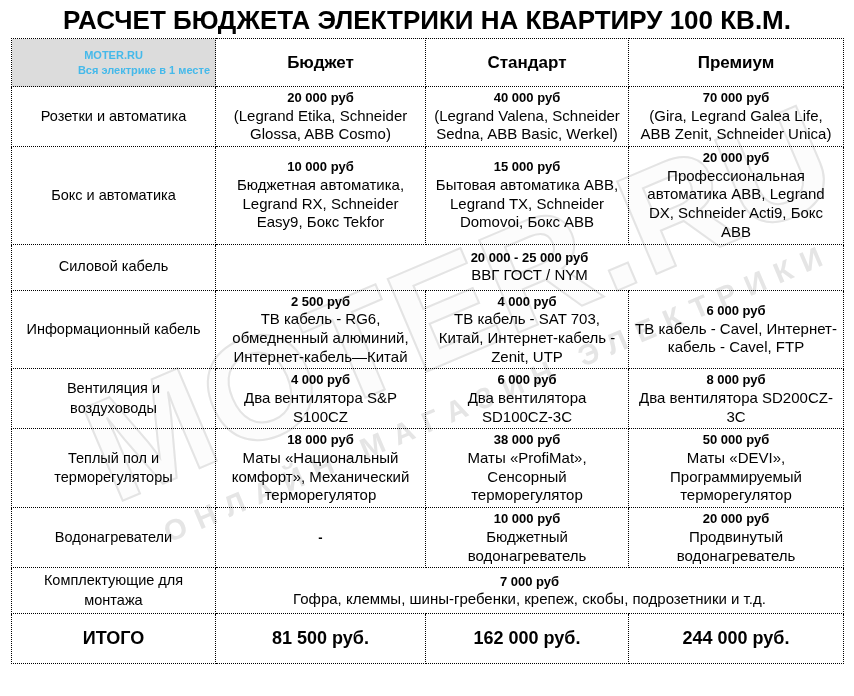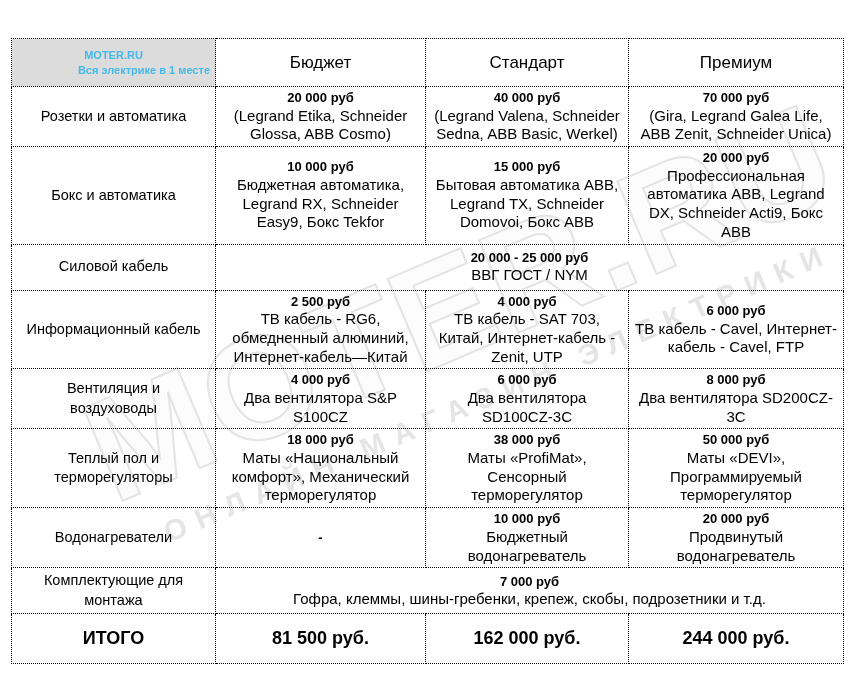--- a/index.html
+++ b/index.html
@@ -34,32 +34,33 @@
     border-collapse:collapse; table-layout:fixed; width:832px;
     background:transparent;
   }
   .tbl td { border:1px dotted #000; text-align:center; vertical-align:middle; padding:2px 5px; }
   tr.head { height:48px; }
   tbody tr { height:46px; }
   tr.total { height:50px; }
   td.brand { background:#dcdcdc; }
   .bname { font-size:11px; font-weight:bold; color:#45b9ea; line-height:1.4; }
   .btag  { font-size:11px; font-weight:bold; color:#45b9ea; line-height:1.3;text-align:right; }
-  td.col { font-size:17px; font-weight:normal; }
+  td.col { font-size:17px; font-weight:bold; }
   td.lbl { font-size:14.5px; line-height:1.35; padding:2px 10px; }
   .price { font-size:13px; font-weight:bold; line-height:1.35; }
   .desc  { font-size:15px; line-height:1.25; }
   td.tlbl { font-size:18px; font-weight:bold; }
   td.tval { font-size:18px; font-weight:bold; }
 </style>
 </head>
 <body>
 
 <div class="page">
 
+  <div class="title">РАСЧЕТ БЮДЖЕТА ЭЛЕКТРИКИ НА КВАРТИРУ 100 КВ.М.</div>
 
   <div class="watermark">
     <div class="wm-big">MOTER.RU</div>
     <div class="wm-small">ОНЛАЙН-МАГАЗИН ЭЛЕКТРИКИ</div>
   </div>
 
   <table class="tbl">
     <colgroup>
       <col style="width:204px">
         <col style="width:210px">

